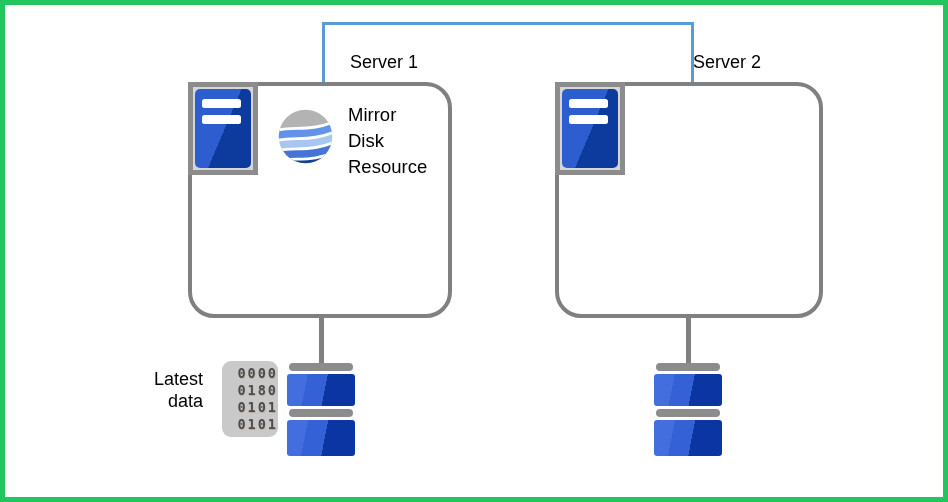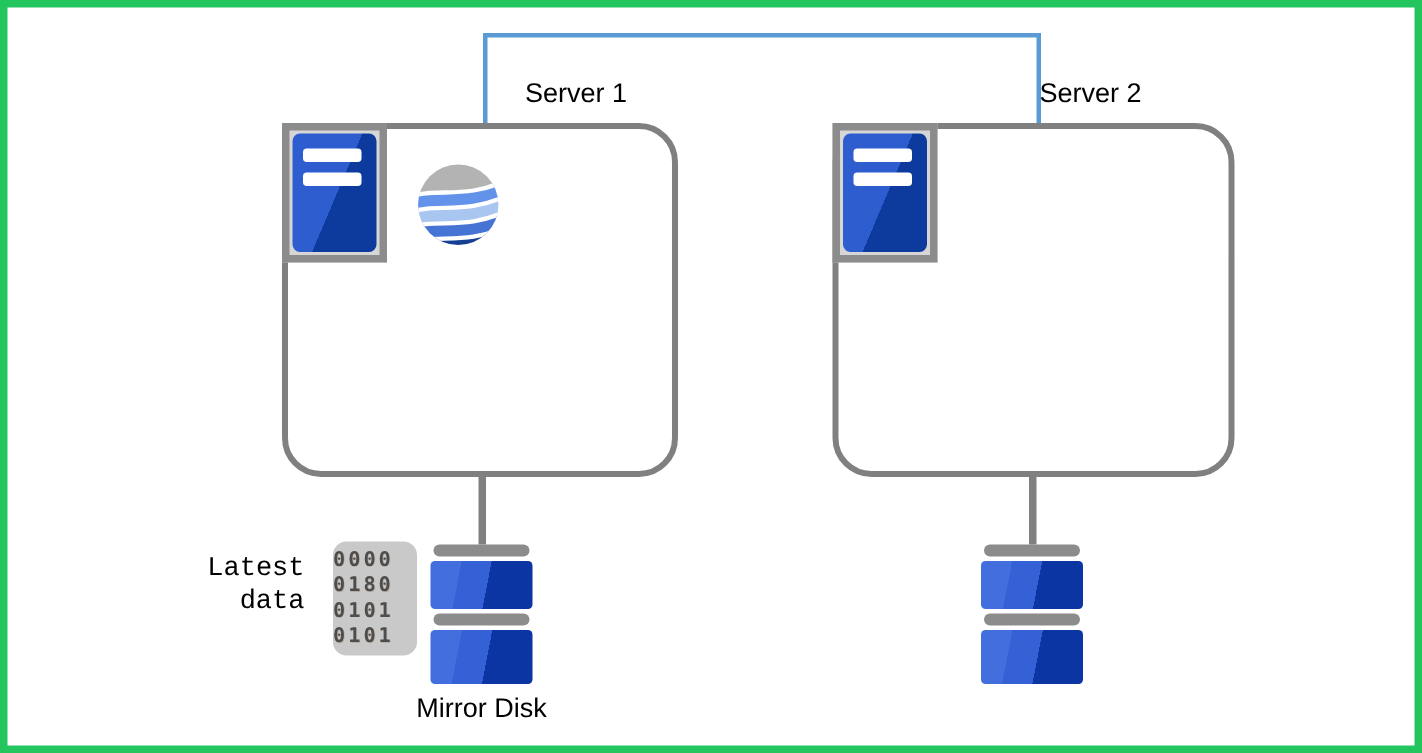--- a/index.html
+++ b/index.html
@@ -84,30 +84,29 @@
     background: linear-gradient(101deg, #426fdd 28%, #3462d6 28%, #3462d6 55%, #0c35a4 55%);
   }
   .disk-platter.tall { height: 36px; margin-bottom: 0; }
   .disk-bar.mid { margin-top: 3px; }
 
   .latest-data-label {
     left: 118px; top: 363px; width: 80px;
     text-align: right;
     font-size: 18px; line-height: 22px;
     white-space: pre-line;
-    font-family: Liberation Mono, monospace;
   }
 
   
   .binary-box {
     left: 217px; top: 356px; width: 56px; height: 76px;
     background: #c9c9c9; border-radius: 9px;
     box-sizing: border-box;
     padding-top: 4px;
-    text-align: left;
+    text-align: right;
   }
   .binary-row {
     font-family: "DejaVu Sans Mono", monospace;
     font-weight: bold;
     font-size: 13.5px; line-height: 17px;
     letter-spacing: 2px;
     color: #4d4d4d;
     text-shadow: 0.5px 0.5px 0 rgba(150,90,40,0.25);
   }
 
@@ -156,20 +155,23 @@
       <path d="M -10,96 C 25,82 55,100 110,74 L 110,110 L -10,110 Z" fill="#143f92"></path>
       <g fill="none" stroke="#ffffff" stroke-width="5">
         <path d="M -10,42 C 25,28 55,46 110,20"></path>
         <path d="M -10,60 C 25,46 55,64 110,38"></path>
         <path d="M -10,78 C 25,64 55,82 110,56"></path>
         <path d="M -10,96 C 25,82 55,100 110,74"></path>
       </g>
     </g>
   </svg>
 
+  <div class="abs label mdr-label">Mirror
+Disk
+Resource</div>
 
   <div class="abs connector c1"></div>
   <div class="abs connector c2"></div>
 
   <div class="abs disk d1">
     <div class="disk-bar"></div>
     <div class="disk-platter"></div>
     <div class="disk-bar mid"></div>
     <div class="disk-platter tall"></div>
   </div>
@@ -183,15 +185,14 @@
   <div class="abs latest-data-label">Latest
 data</div>
 
   <div class="abs binary-box">
     <div class="binary-row">0000</div>
     <div class="binary-row">0180</div>
     <div class="binary-row">0101</div>
     <div class="binary-row">0101</div>
   </div>
 
-  <div class="abs mirror-disk-label">Mirror Disk</div>
 
 </div>
 
 </body></html>

